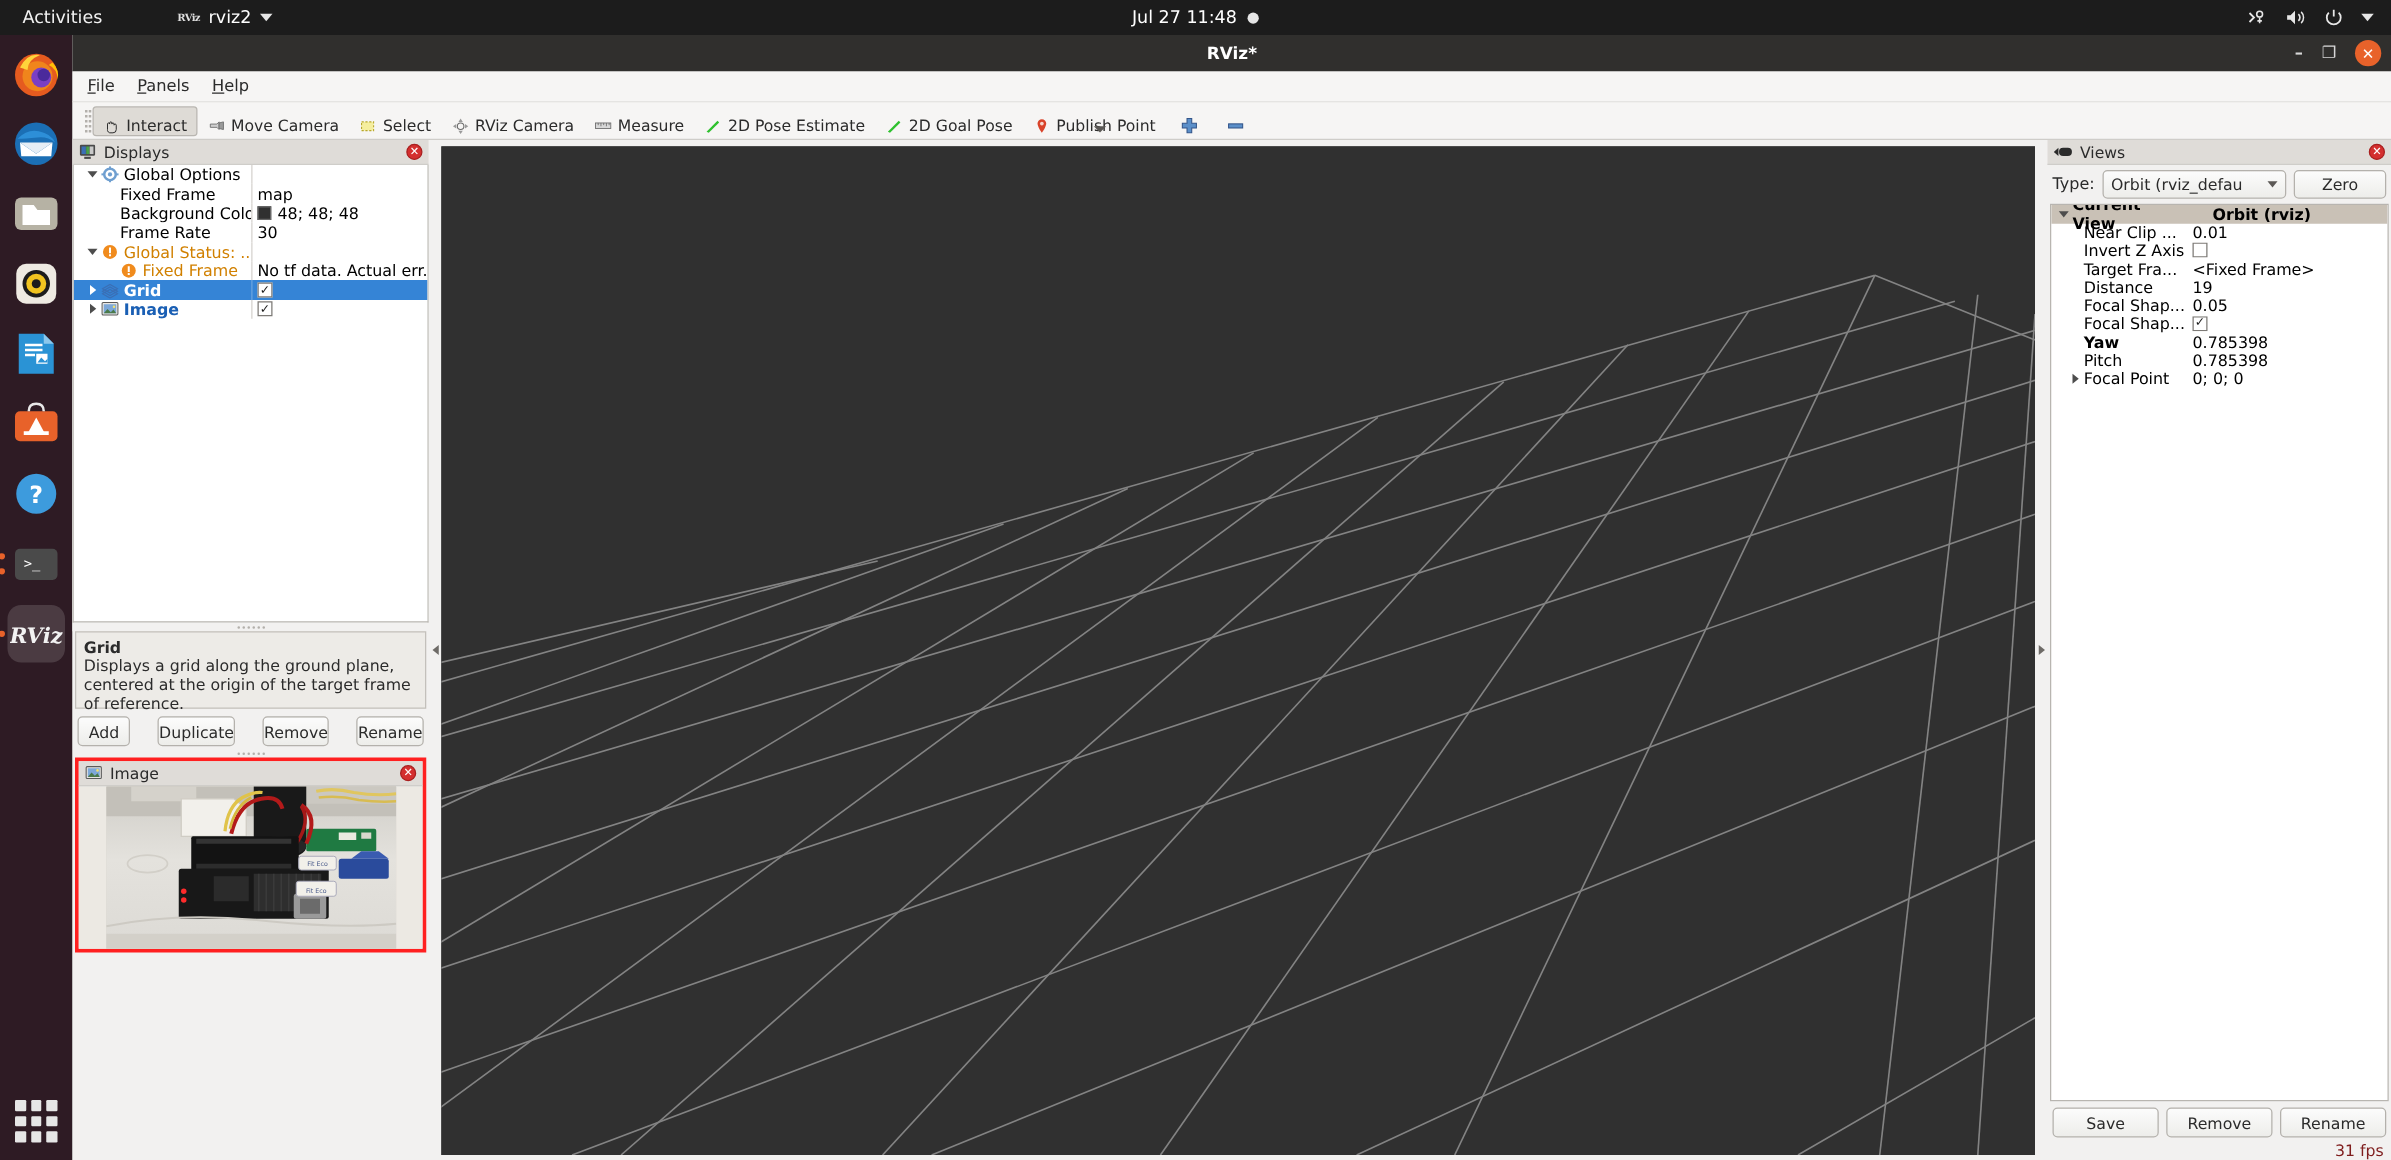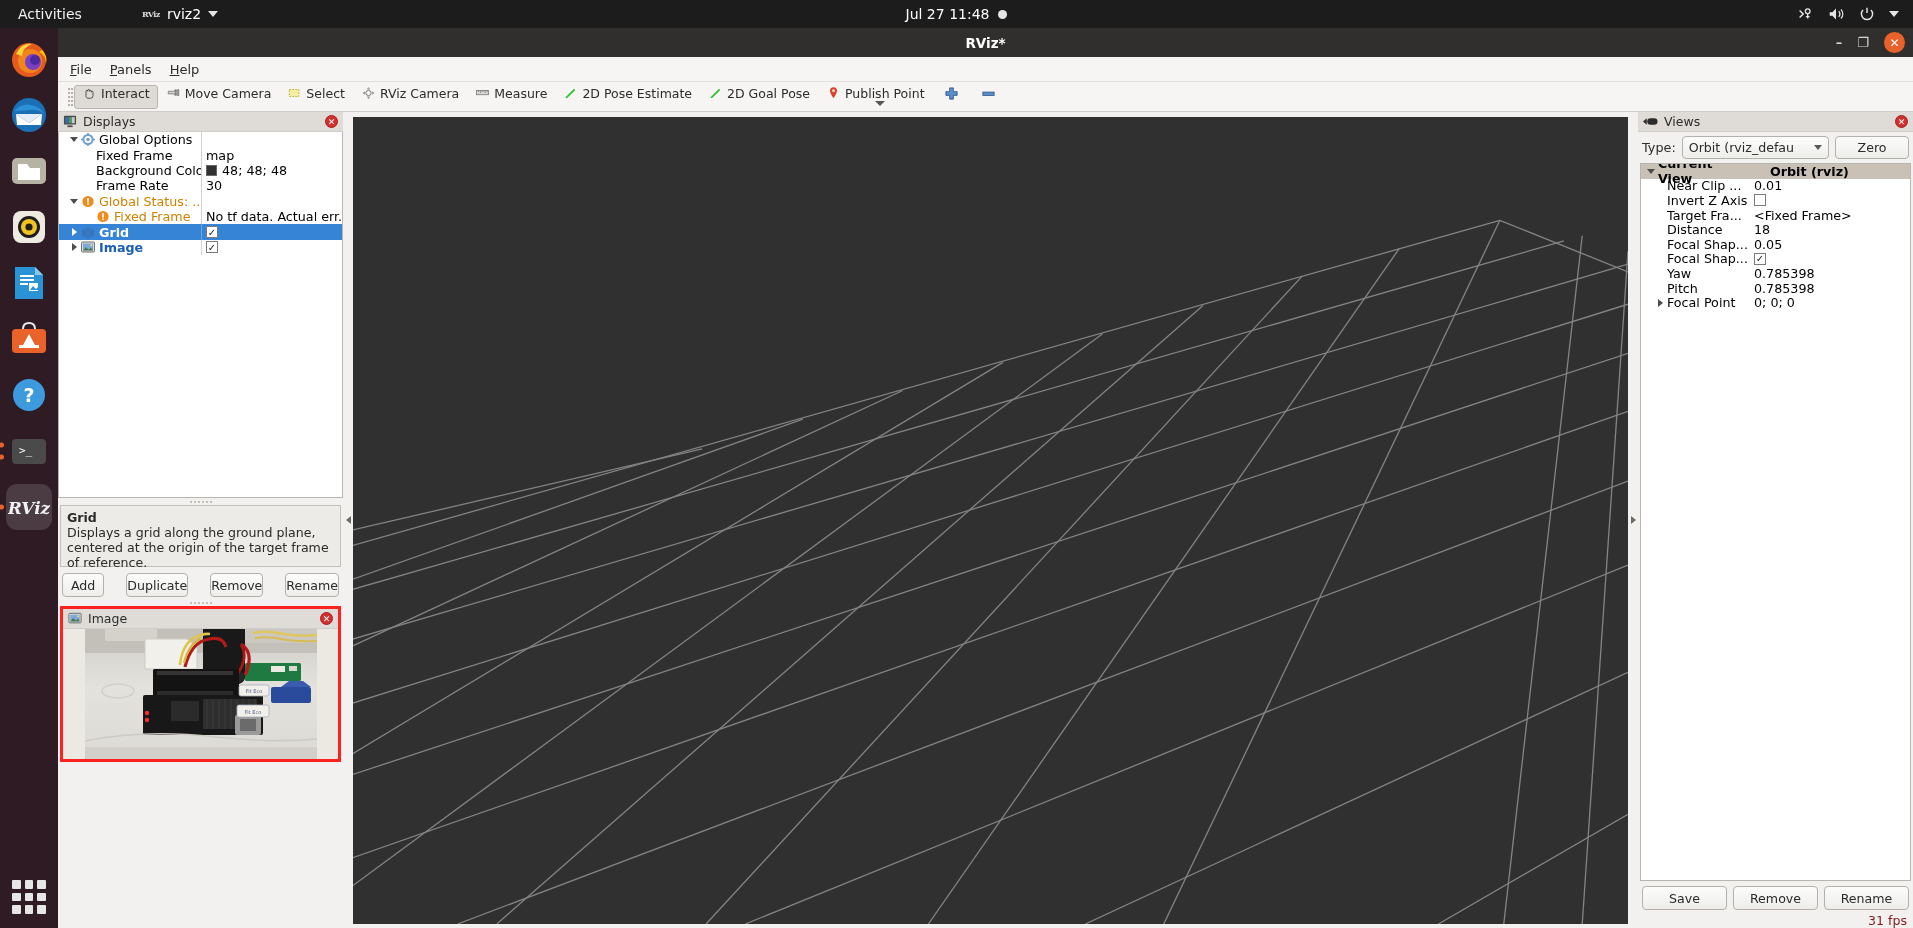--- a/index.html
+++ b/index.html
@@ -85,21 +85,21 @@
 
   
   #toolbar {
     height: 30px; background: #f6f5f4; display: flex; align-items: center;
     padding-left: 8px; font-size: 12.5px; color: #2b2b2b;
     border-bottom: 1px solid #cfcdc9; position: relative;
   }
   #tb-handle { width: 8px; height: 18px; display:flex; flex-direction:column; justify-content:center; gap:2px; }
   #tb-handle i { height: 2px; width: 2px; background:#b3b0ab; margin-left:2px; box-shadow: 3px 0 #b3b0ab; }
   .tb-btn {
-    display: flex; align-items: flex-start; gap: 4px; height: 24px;
+    display: flex; align-items: flex-end; gap: 4px; height: 24px;
     padding: 0 7px; cursor: default; border: 1px solid transparent; border-radius: 2px;
     white-space: nowrap;
   }
   .tb-btn.pressed {
     background: #dedbd6; border: 1px solid #b9b6b1; border-radius: 3px;
   }
   .tb-ico { width: 15px; height: 14px; display: block; flex: none; }
   #tb-dropdown {
     position: absolute; left: 817px; top: 19px;
     width: 0; height: 0; border-left: 5px solid transparent;
@@ -789,40 +789,40 @@
                 <div class="arrow "></div>
                 <span>Target Fra...</span>
               </div>
               <div class="vright">&lt;Fixed Frame&gt;</div>
             </div>
             <div class="vrow">
               <div class="vleft" style="padding-left: 12px;">
                 <div class="arrow "></div>
                 <span>Distance</span>
               </div>
-              <div class="vright">18</div>
+              <div class="vright">19</div>
             </div>
             <div class="vrow">
               <div class="vleft" style="padding-left: 12px;">
                 <div class="arrow "></div>
                 <span>Focal Shap...</span>
               </div>
               <div class="vright">0.05</div>
             </div>
             <div class="vrow">
               <div class="vleft" style="padding-left: 12px;">
                 <div class="arrow "></div>
                 <span>Focal Shap...</span>
               </div>
               <div class="vright">
                 <span class="cbox">✓</span>
               </div>
             </div>
             <div class="vrow">
-              <div class="vleft" style="padding-left: 12px;">
+              <div class="vleft" style="padding-left: 12px; font-weight: bold;">
                 <div class="arrow "></div>
                 <span>Yaw</span>
               </div>
               <div class="vright">0.785398</div>
             </div>
             <div class="vrow">
               <div class="vleft" style="padding-left: 12px;">
                 <div class="arrow "></div>
                 <span>Pitch</span>
               </div>

